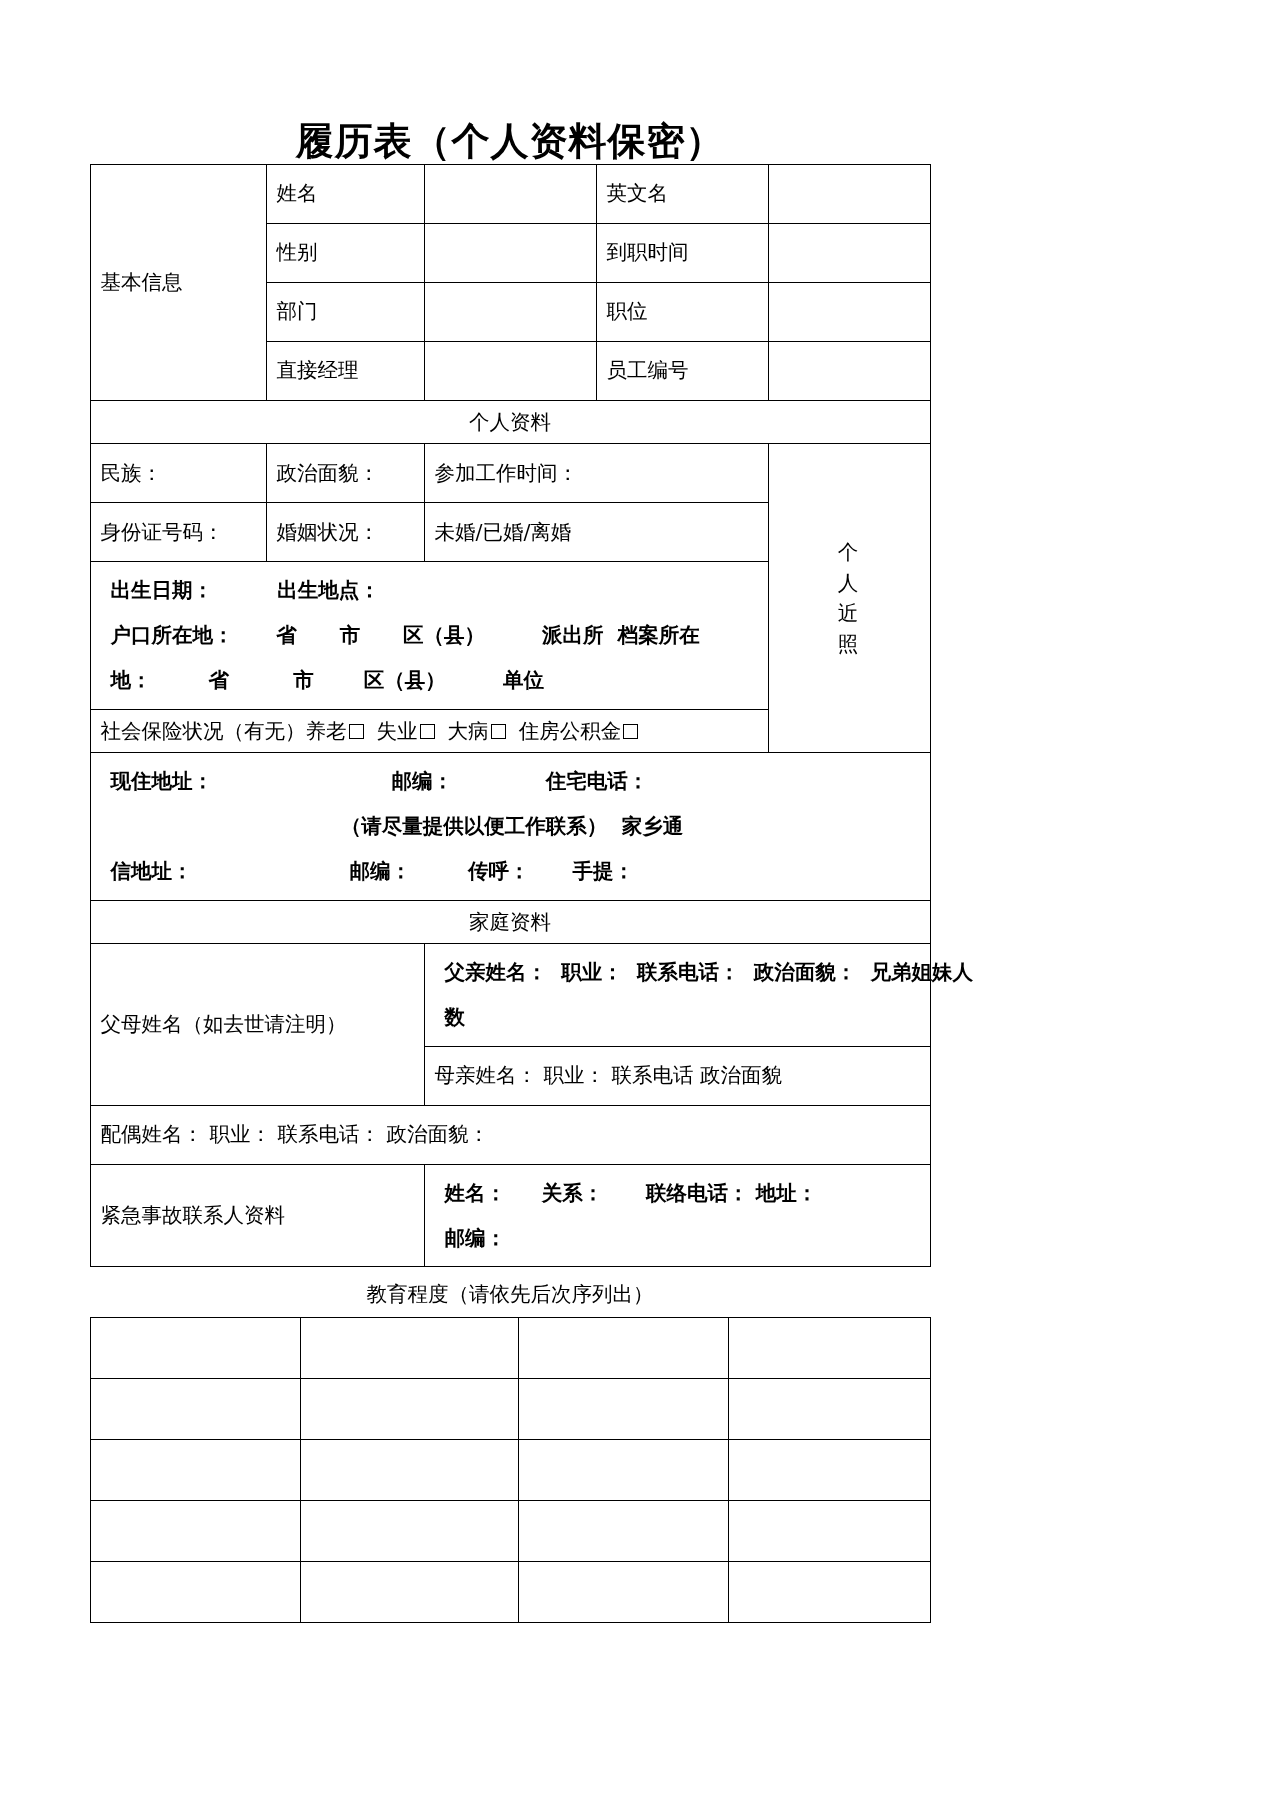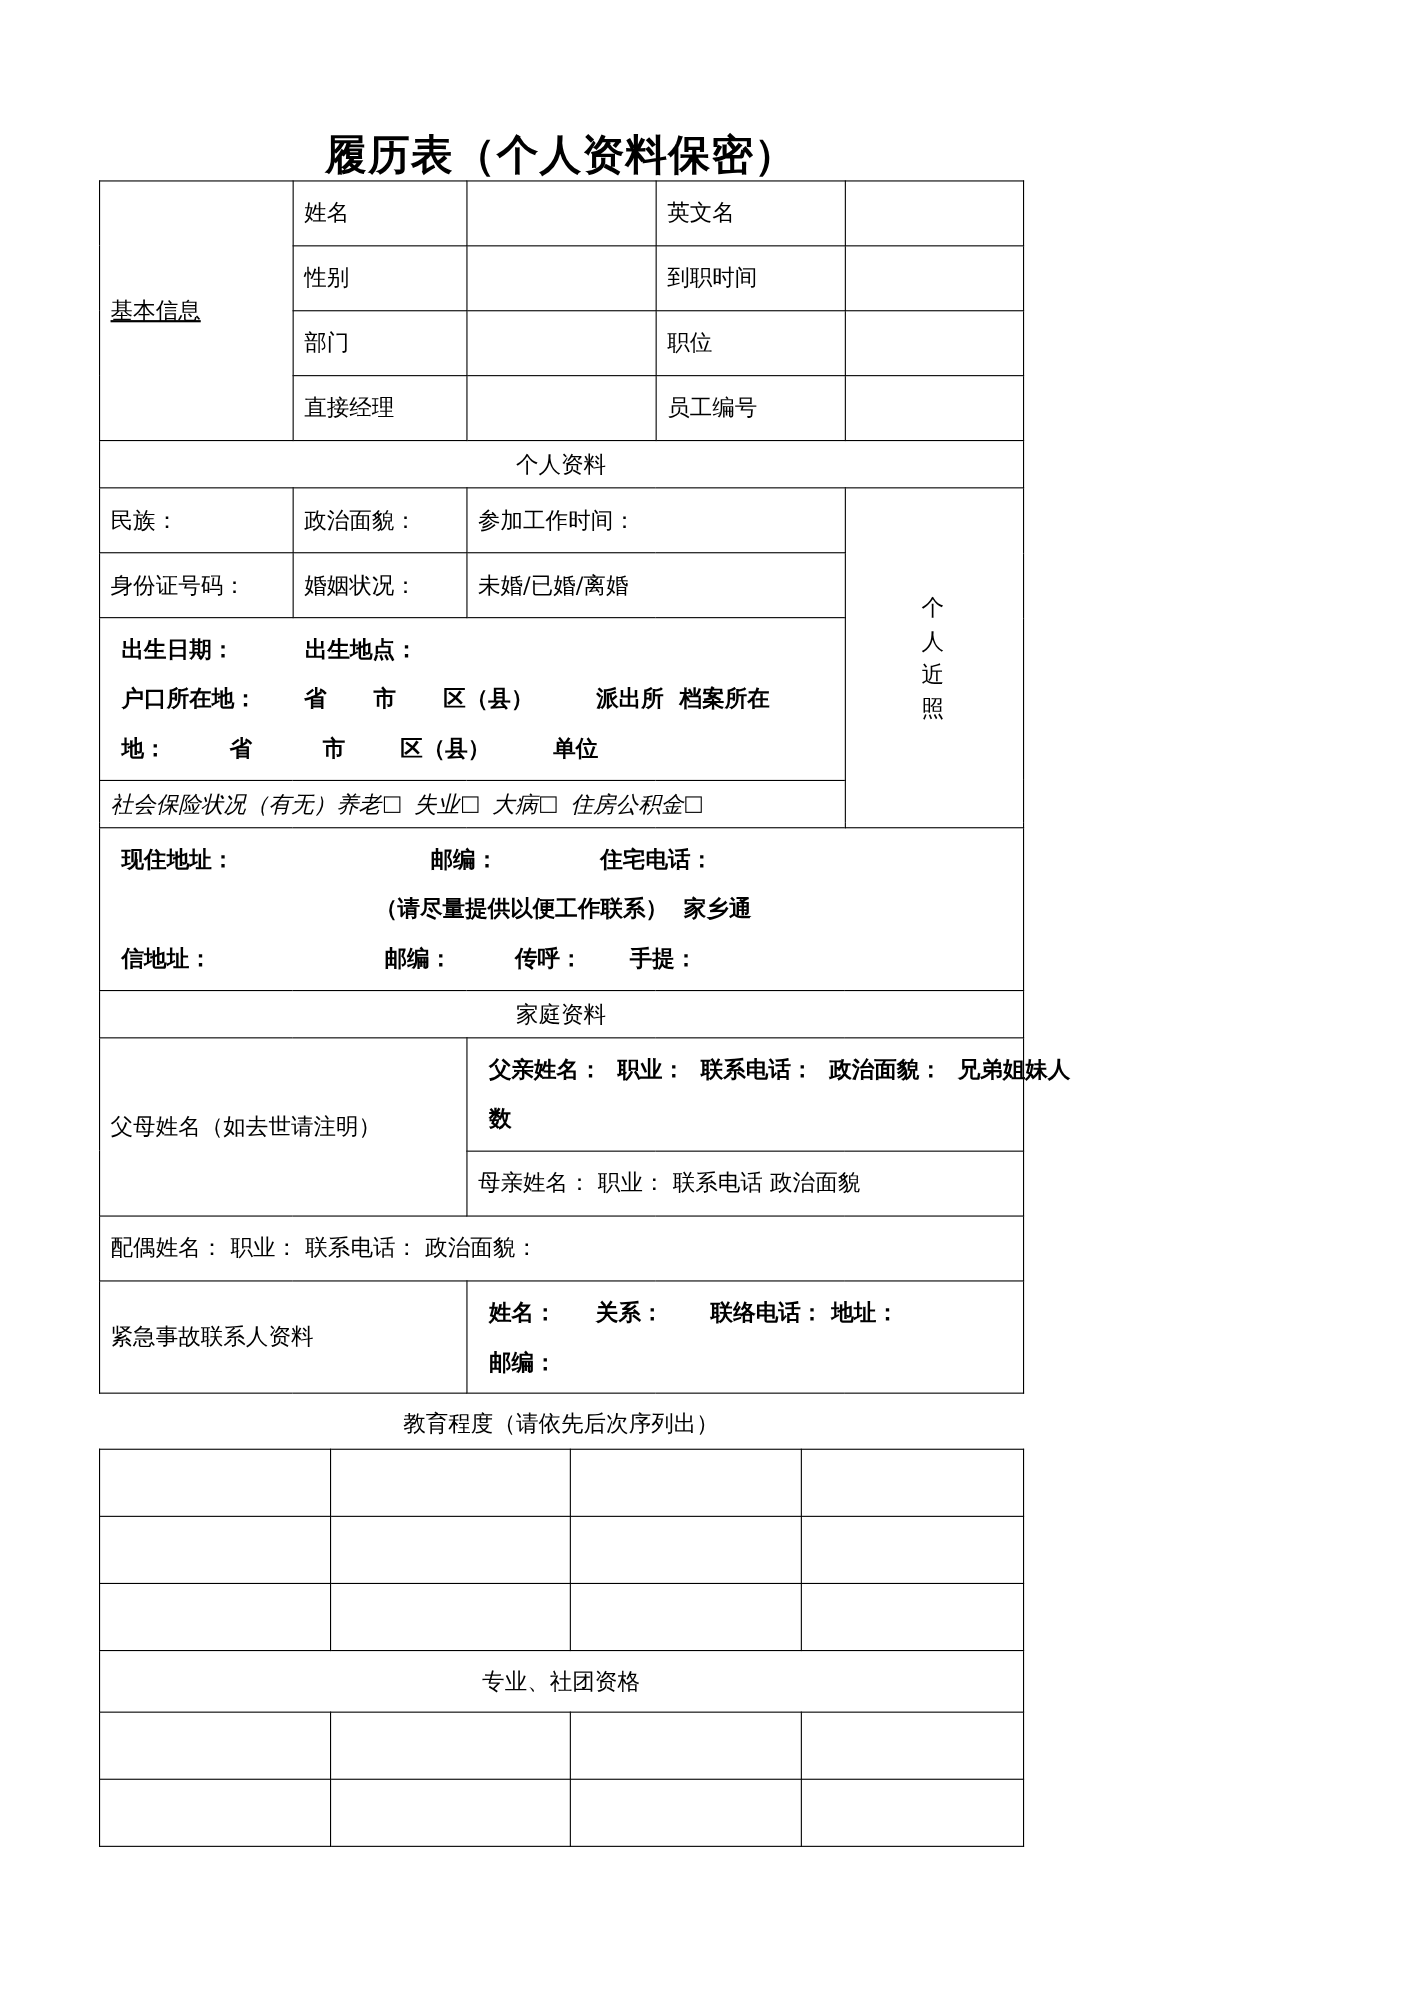--- a/index.html
+++ b/index.html
@@ -36,21 +36,21 @@
   }
   .frame td{
     border:1.6px solid #000;
     font-size:20.5px;
     line-height:1.5;
     padding:6px 10px;
     vertical-align:middle;
     font-family:"DejaVu Serif","Liberation Serif",serif;
   }
   .center{text-align:center;}
-  .mid{vertical-align:middle;text-decoration:underline;}
+  .mid{vertical-align:middle;}
   .top{vertical-align:top;}
   .tall{height:46px;}
   .sect-title{
     text-align:center;
     font-size:20.5px;
     padding:7px 0;
   }
   .photo-cell{
     text-align:center;
     vertical-align:middle;
@@ -156,21 +156,21 @@
 
     <tr>
       <td class="row-lines" colspan="4">
         <div class="line">出生日期：         出生地点：</div>
         <div class="line">户口所在地：      省      市      区（县）        派出所  档案所在</div>
         <div class="line">地：        省         市       区（县）        单位</div>
       </td>
     </tr>
 
     <tr>
-      <td colspan="4" style="border-bottom:none;padding-bottom:2px;font-style:italic;">
+      <td colspan="4" style="border-bottom:none;padding-bottom:2px;">
         <span class="cap">社会保险状况（有无）</span><span class="cap">养老</span><span class="blk"></span><span class="cap">&nbsp;&nbsp;</span><span class="cap">失业</span><span class="blk"></span><span class="cap">&nbsp;&nbsp;</span><span class="cap">大病</span><span class="blk"></span><span class="cap">&nbsp;&nbsp;</span><span class="cap">住房公积金</span><span class="blk"></span>
       </td>
     </tr>
     <tr>
       <td colspan="4" style="border-top:none;height:4px;padding:0;"></td>
     </tr>
 
     <tr>
       <td class="row-lines" colspan="5">
         <div class="line">现住地址：                         邮编：             住宅电话：</div>
@@ -230,23 +230,20 @@
       <td></td>
       <td></td>
     </tr>
     <tr class="blankrow">
       <td></td>
       <td></td>
       <td></td>
       <td></td>
     </tr>
 
-    <tr>
-      <td class="sect-title" colspan="4" style="padding:12px 0;">专业、社团资格</td>
-    </tr>
     <tr class="blankrow">
       <td></td>
       <td></td>
       <td></td>
       <td></td>
     </tr>
     <tr class="blankrow">
       <td></td>
       <td></td>
       <td></td>

